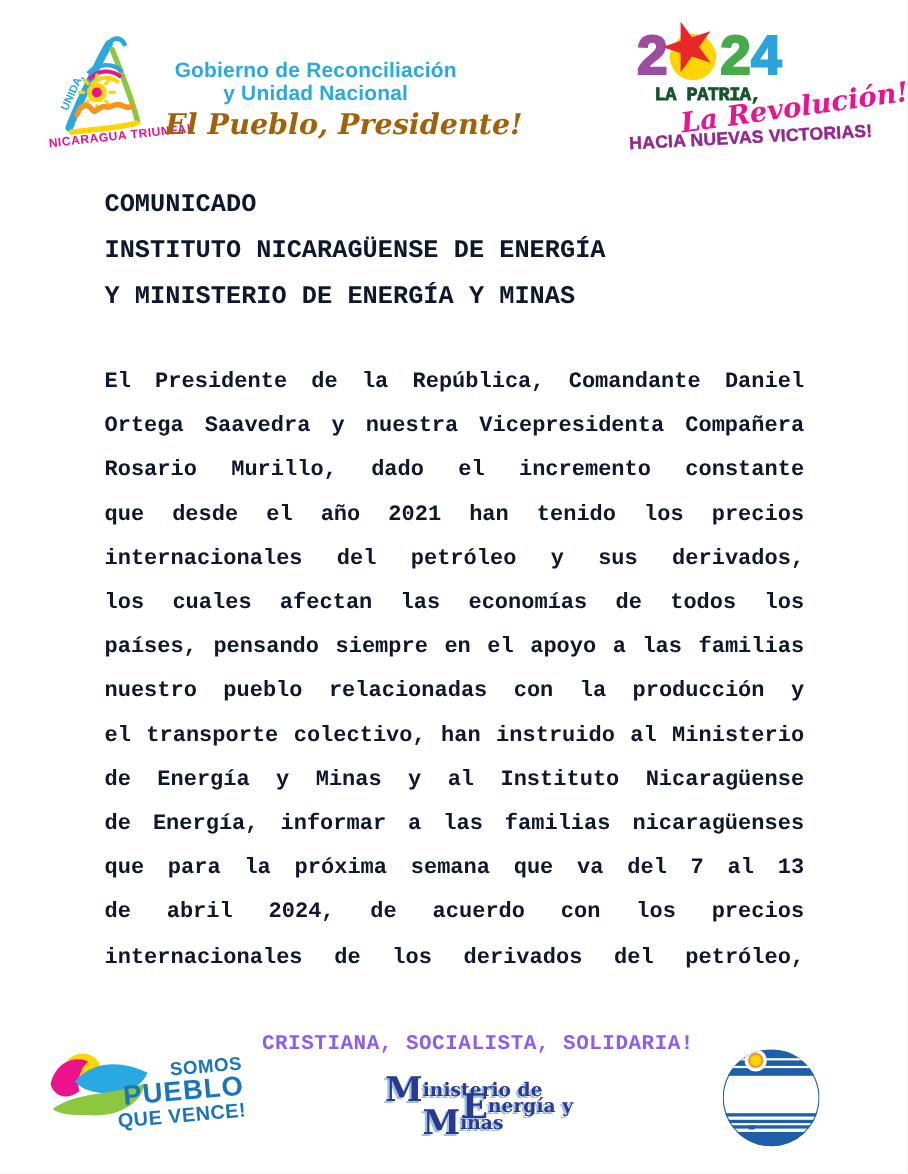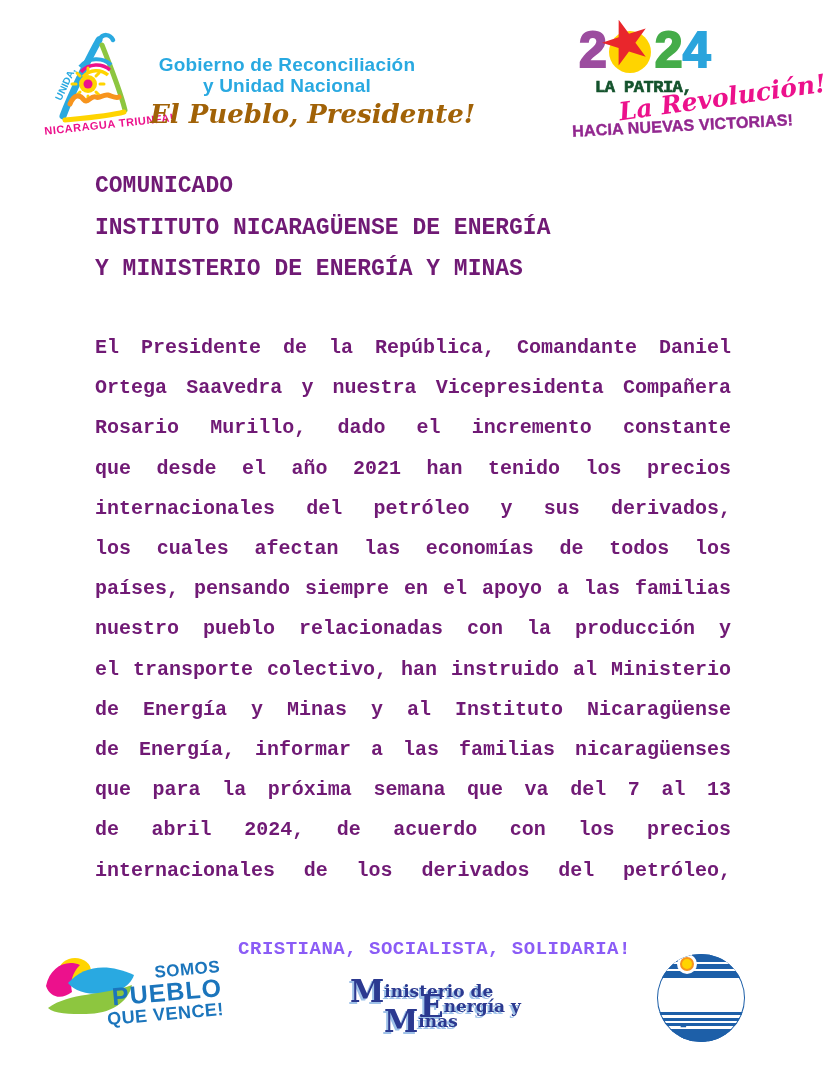--- a/index.html
+++ b/index.html
@@ -40,21 +40,21 @@
   }
   .la-revolucion{
     position:absolute;left:45px;top:63px;color:#ec118c;font-weight:bold;font-style:italic;
     font-family:"DejaVu Serif",serif;font-size:25px;transform:rotate(-8deg);white-space:nowrap;
   }
   .hacia{
     position:absolute;left:-1px;top:97px;color:#92278f;font-weight:bold;font-size:16px;
     letter-spacing:.2px;transform:rotate(-3deg);white-space:nowrap;-webkit-text-stroke:.4px currentColor;
   }
   
-  .mono{font-family:"Liberation Mono","DejaVu Sans Mono",monospace;font-weight:700;color:#701a75;}
+  .mono{font-family:"Liberation Mono","DejaVu Sans Mono",monospace;font-weight:700;color:#0f172a;}
   .heading{position:absolute;left:95px;top:166px;width:640px;}
   .heading-line{font-size:23px;line-height:41.5px;white-space:nowrap;}
   .body{position:absolute;left:95px;top:328px;width:636px;}
   .body-line{font-size:20px;line-height:40.2px;text-align:justify;text-align-last:justify;}
   
   .footer-slogan{
     position:absolute;left:44px;right:0;top:938px;text-align:center;
     color:#8b5cf6;font-size:19px;letter-spacing:.5px;
   }
   .somos-logo{position:absolute;left:42px;top:952px;width:180px;height:90px;}

